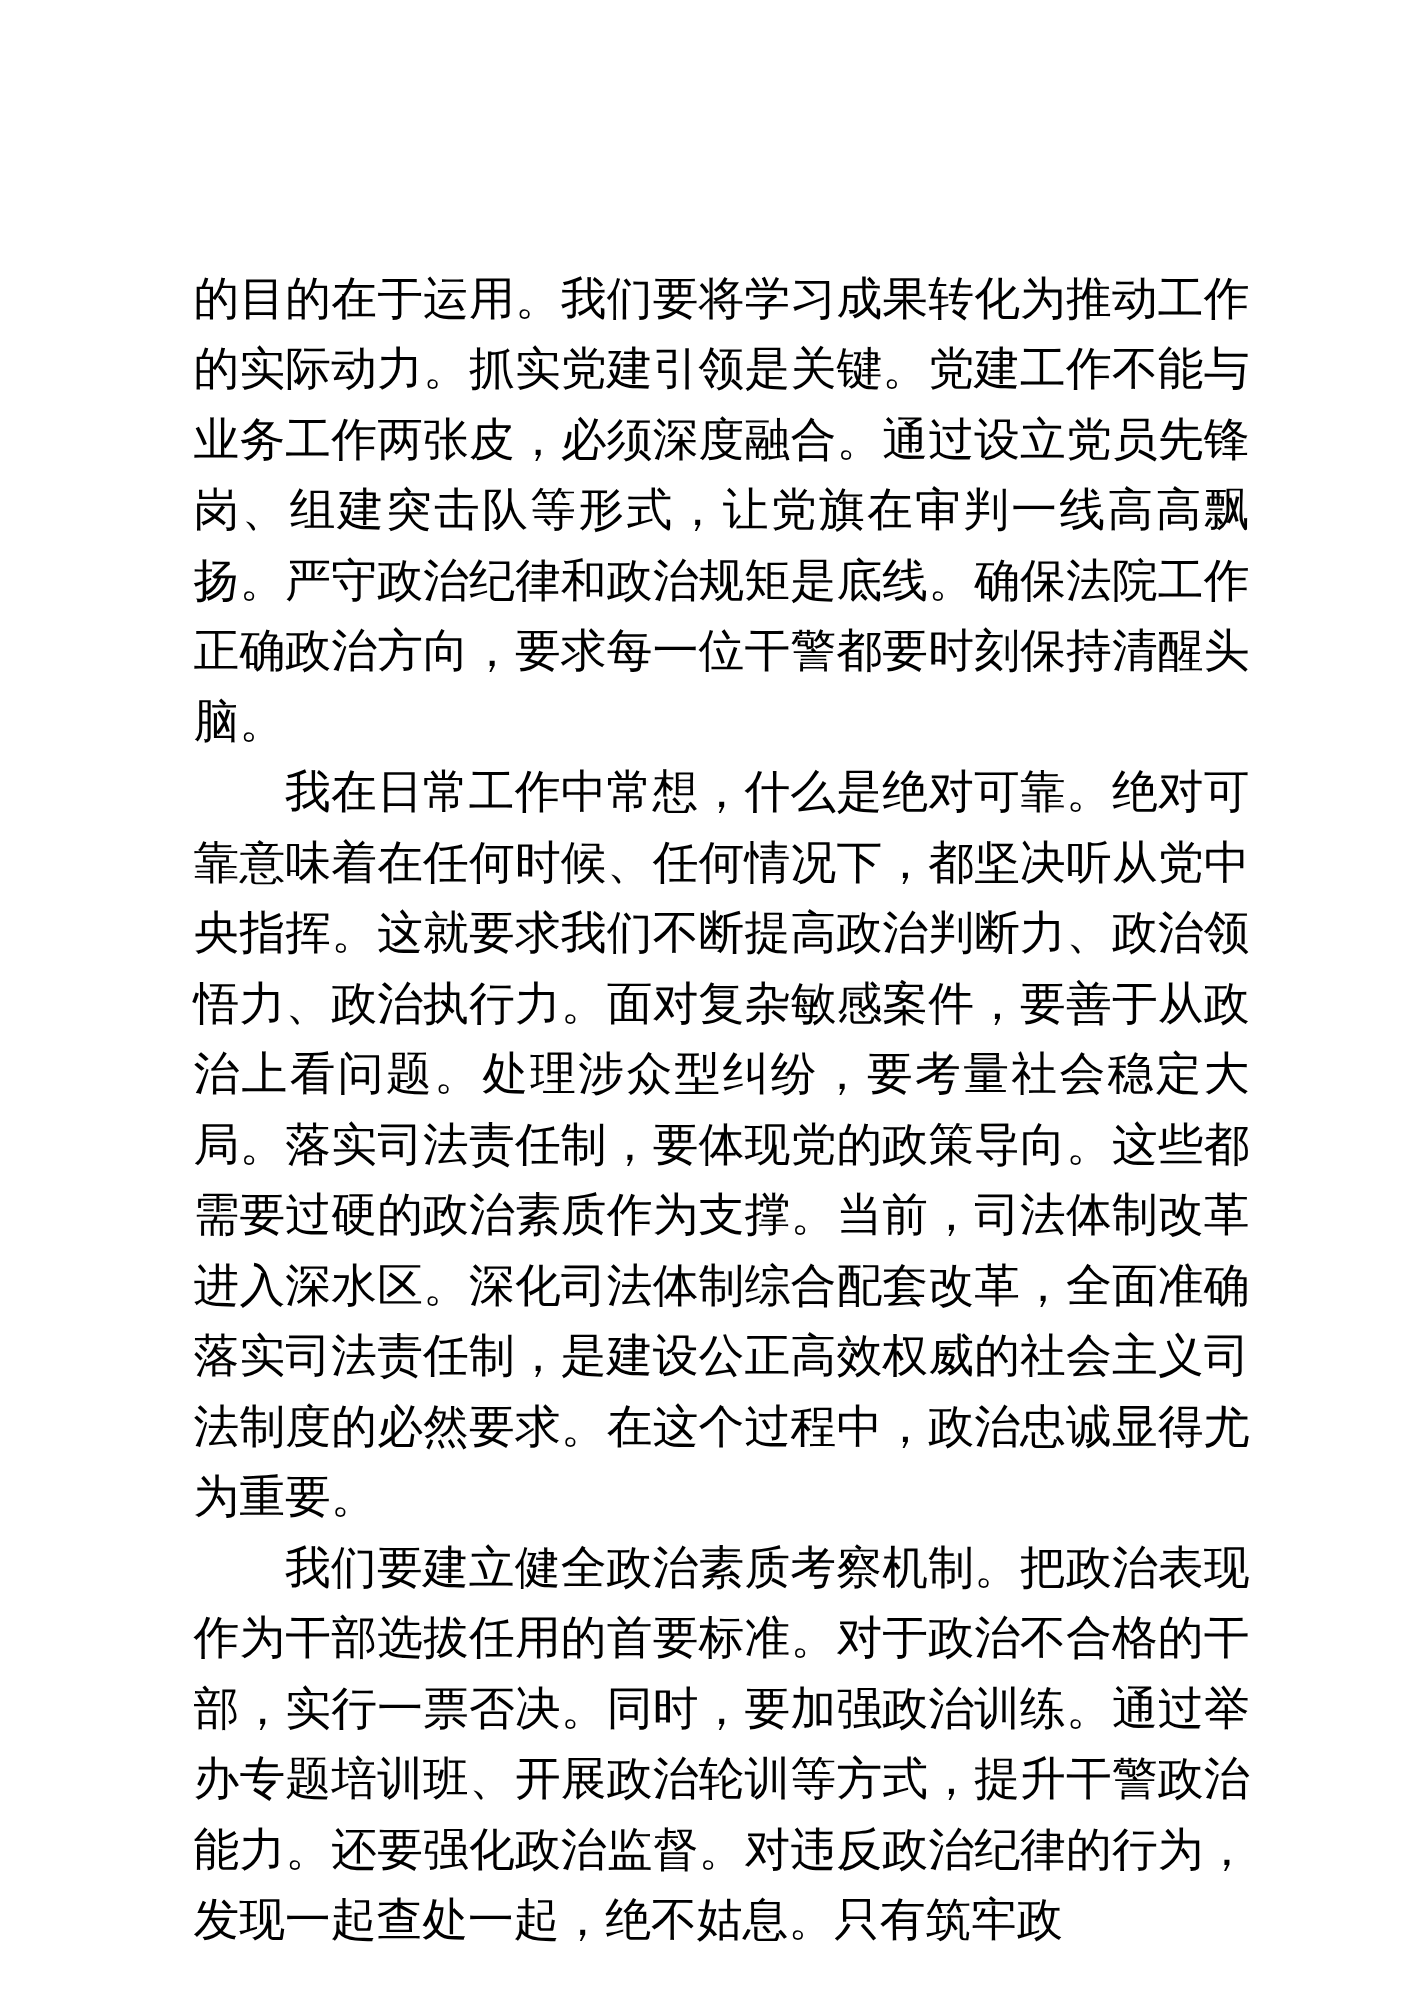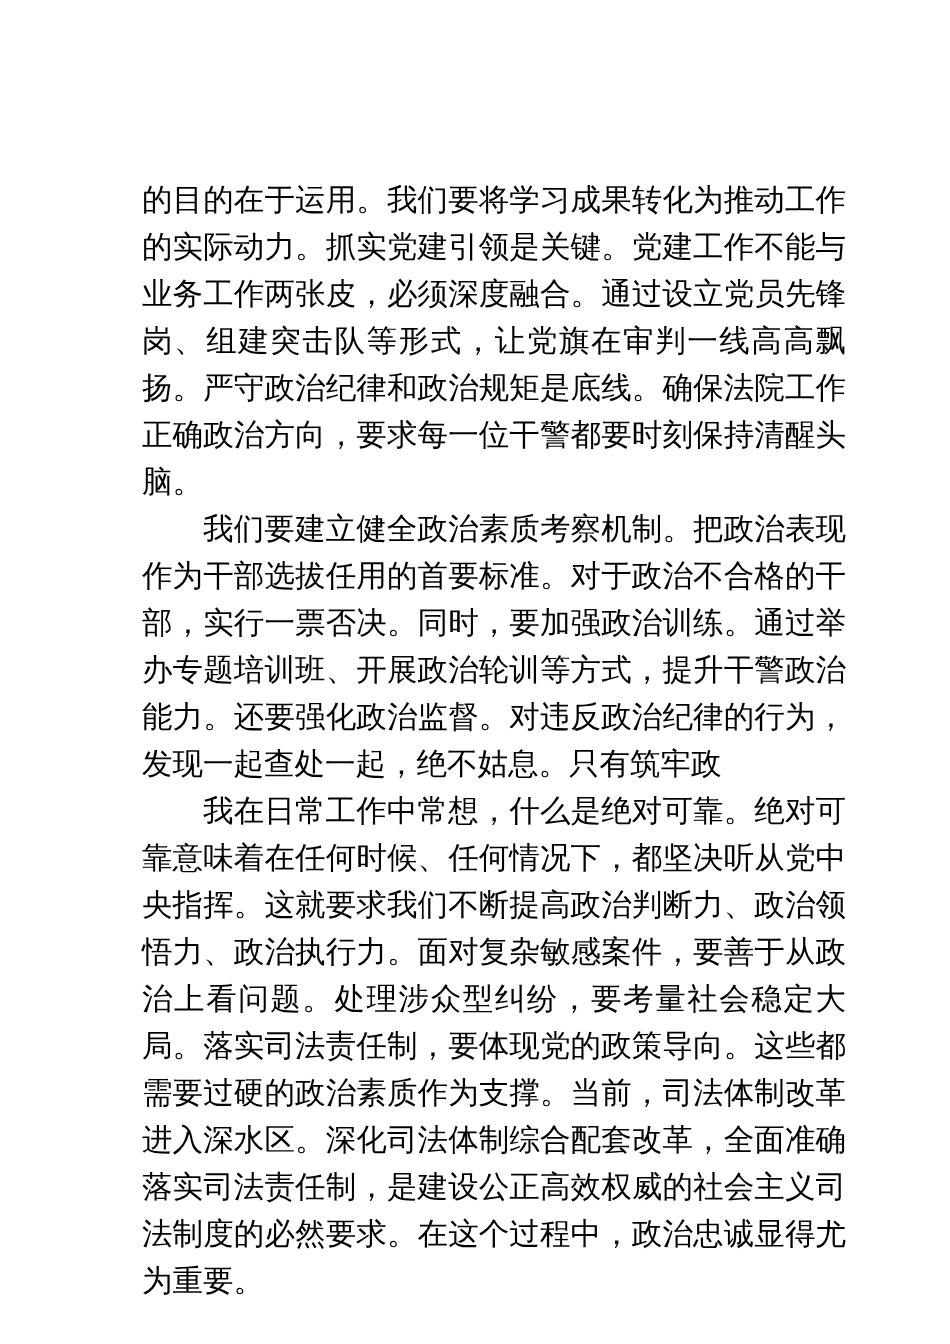--- a/index.html
+++ b/index.html
@@ -10,21 +10,21 @@
   .page {
     position: relative;
     width: 950px;
     height: 1344px;
     background: #ffffff;
     overflow: hidden;
     box-sizing: border-box;
   }
   .text-body {
     position: absolute;
-    left: 142px;
+    left: 129px;
     top: 176px;
     width: 704px;
   }
   .para {
     font-family: "Liberation Sans", "DejaVu Sans", sans-serif;
     font-size: 30.5px;
     line-height: 47px;
     color: #000000;
     margin: 0;
     padding: 0;
@@ -38,16 +38,16 @@
   .para.indent {
     text-indent: 61px;
   }
 </style>
 </head>
 <body>
 
 <div class="page">
   <div class="text-body">
     <p class="para">的目的在于运用。我们要将学习成果转化为推动工作的实际动力。抓实党建引领是关键。党建工作不能与业务工作两张皮，必须深度融合。通过设立党员先锋岗、组建突击队等形式，让党旗在审判一线高高飘扬。严守政治纪律和政治规矩是底线。确保法院工作正确政治方向，要求每一位干警都要时刻保持清醒头脑。</p>
+    <p class="para indent">我在日常工作中常想，什么是绝对可靠。绝对可靠意味着在任何时候、任何情况下，都坚决听从党中央指挥。这就要求我们不断提高政治判断力、政治领悟力、政治执行力。面对复杂敏感案件，要善于从政治上看问题。处理涉众型纠纷，要考量社会稳定大局。落实司法责任制，要体现党的政策导向。这些都需要过硬的政治素质作为支撑。当前，司法体制改革进入深水区。深化司法体制综合配套改革，全面准确落实司法责任制，是建设公正高效权威的社会主义司法制度的必然要求。在这个过程中，政治忠诚显得尤为重要。</p>
     <p class="para indent">我们要建立健全政治素质考察机制。把政治表现作为干部选拔任用的首要标准。对于政治不合格的干部，实行一票否决。同时，要加强政治训练。通过举办专题培训班、开展政治轮训等方式，提升干警政治能力。还要强化政治监督。对违反政治纪律的行为，发现一起查处一起，绝不姑息。只有筑牢政</p>
-    <p class="para indent">我在日常工作中常想，什么是绝对可靠。绝对可靠意味着在任何时候、任何情况下，都坚决听从党中央指挥。这就要求我们不断提高政治判断力、政治领悟力、政治执行力。面对复杂敏感案件，要善于从政治上看问题。处理涉众型纠纷，要考量社会稳定大局。落实司法责任制，要体现党的政策导向。这些都需要过硬的政治素质作为支撑。当前，司法体制改革进入深水区。深化司法体制综合配套改革，全面准确落实司法责任制，是建设公正高效权威的社会主义司法制度的必然要求。在这个过程中，政治忠诚显得尤为重要。</p>
   </div>
 </div>
 
 </body></html>

